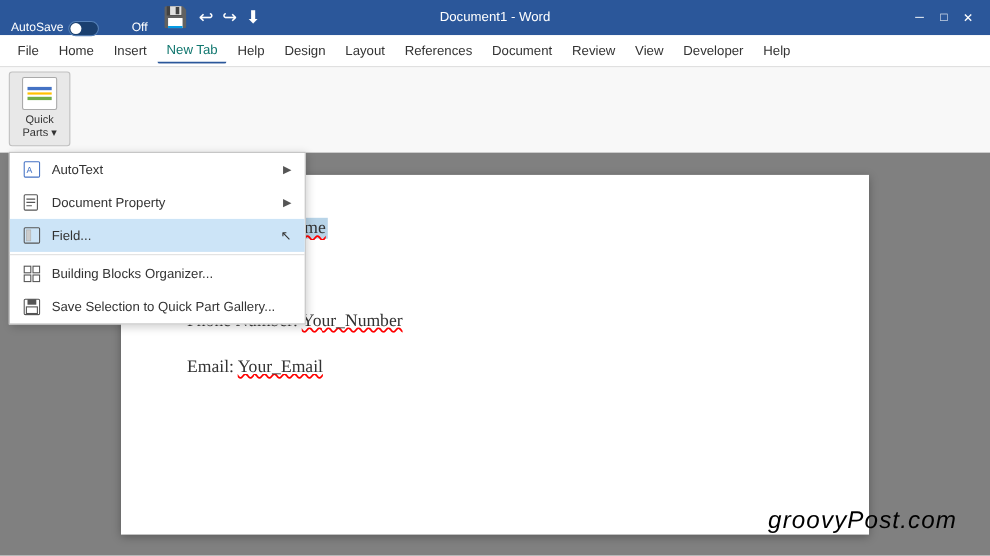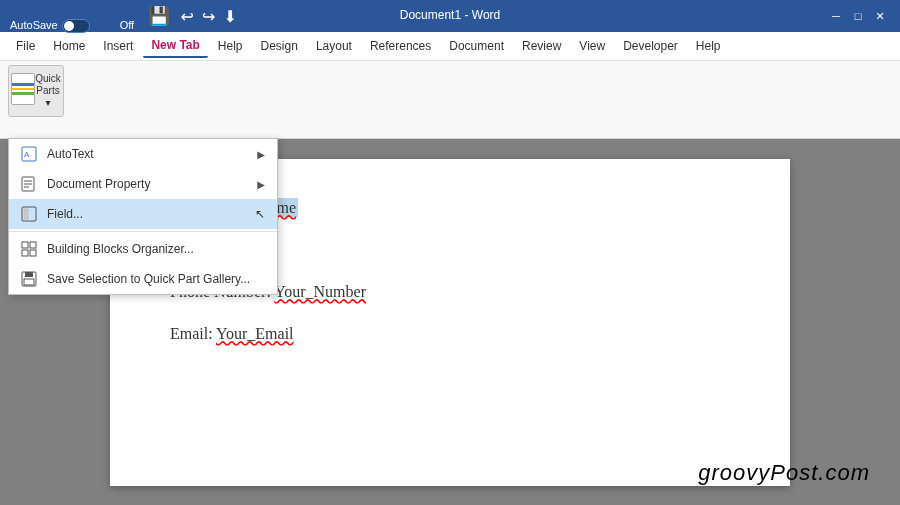--- a/index.html
+++ b/index.html
@@ -79,43 +79,43 @@
       text-align: right;
     }
     .menu-item {
       padding: 4px 8px;
       font-size: 12px;
       color: #333;
       cursor: pointer;
       border-radius: 2px;
     }
     .menu-item.active {
-      color: #be185d;
+      color: #0f766e;
       border-bottom: 2px solid #2b579a;
-      font-weight: 700;
+      font-weight: 400;
     }
 
     
     .ribbon-toolbar {
       height: 78px;
       background: #f8f8f8;
       border-top: 1px solid #e0e0e0;
       padding: 4px 8px;
       display: flex;
       align-items: flex-start;
     }
 
     
     .quick-parts-btn {
       display: flex;
-      flex-direction: row;
+      flex-direction: column;
       align-items: center;
       justify-content: center;
       width: 56px;
-      height: 52px;
+      height: 68px;
       cursor: pointer;
       border: 1px solid #c0c0c0;
       background: #e8e8e8;
       border-radius: 3px;
       padding: 4px;
     }
     .quick-parts-icon {
       width: 32px;
       height: 32px;
       background: white;

